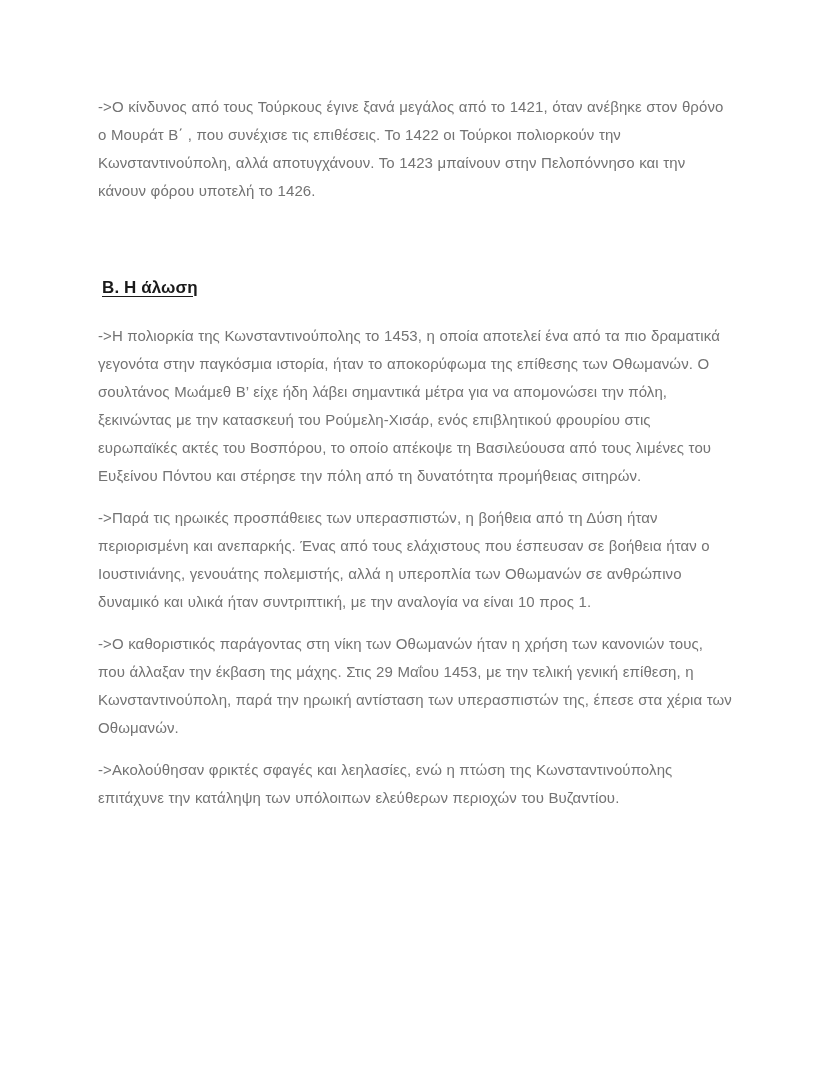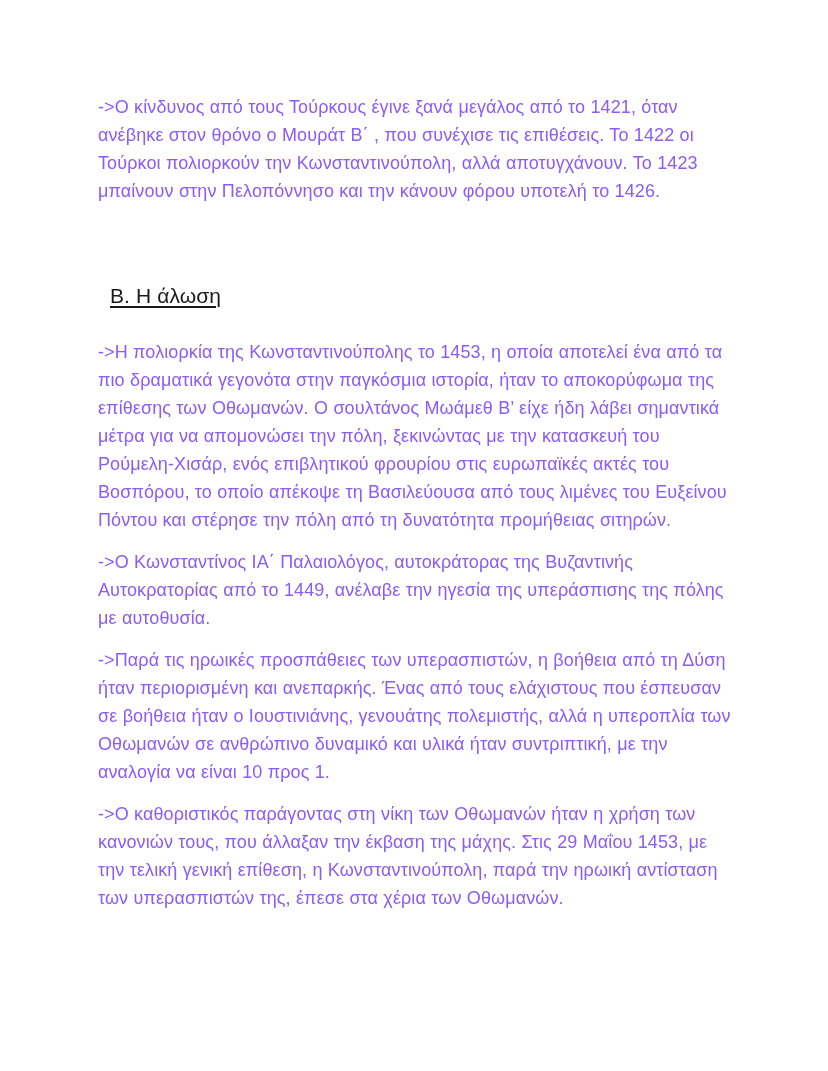--- a/index.html
+++ b/index.html
@@ -20,38 +20,38 @@
     overflow: hidden;
     box-sizing: border-box;
   }
   .content {
     position: absolute;
     left: 98px;
     top: 93px;
     width: 636px;
   }
   .para {
-    font-size: 18px;
+    font-size: 15px;
     line-height: 28px;
     letter-spacing: 0.1px;
     margin: 0 0 14px 0;
     text-align: left;
     word-spacing: 0.2px;
-    color: #8b5cf6;
+    color: #737373;
   }
   .para-lead {
     margin-bottom: 0;
   }
   .heading {
-    font-size: 21px;
+    font-size: 17px;
     line-height: 28px;
     letter-spacing: 0.1px;
-    margin: 12px;
+    margin: 4px;
     color: #1a1a1a;
-    font-weight: 400;
+    font-weight: 700;
     display: block;
   }
   .heading span.u {
     text-decoration: underline;
     text-underline-offset: 3px;
   }
   .gap-before-heading-b {
     height: 65px;
   }
   .gap-after-heading-b {
@@ -71,24 +71,24 @@
 
     <div class="gap-before-heading-b"></div>
 
     <div class="heading"><span class="u">Β. Η άλωση</span></div>
 
     <div class="gap-after-heading-b"></div>
 
     <p class="para">-&gt;Η πολιορκία της Κωνσταντινούπολης το 1453, η οποία αποτελεί ένα από τα πιο δραματικά γεγονότα στην παγκόσμια ιστορία, ήταν το αποκορύφωμα της επίθεσης των Οθωμανών. Ο σουλτάνος Μωάμεθ Β’ είχε ήδη λάβει σημαντικά μέτρα για να απομονώσει την πόλη, ξεκινώντας με την κατασκευή του Ρούμελη-Χισάρ, ενός επιβλητικού φρουρίου στις ευρωπαϊκές ακτές του Βοσπόρου, το οποίο απέκοψε τη Βασιλεύουσα από τους λιμένες του Ευξείνου Πόντου και στέρησε την πόλη από τη δυνατότητα προμήθειας σιτηρών.</p>
 
 
-    <p class="para">-&gt;Ο Κωνσταντίνος ΙΑ΄ Παλαιολόγος, αυτοκράτορας της Βυζαντινής Αυτοκρατορίας από το 1449, ανέλαβε την ηγεσία της υπεράσπισης της πόλης με αυτοθυσία.</p>
 
     <p class="para">-&gt;Παρά τις ηρωικές προσπάθειες των υπερασπιστών, η βοήθεια από τη Δύση ήταν περιορισμένη και ανεπαρκής. Ένας από τους ελάχιστους που έσπευσαν σε βοήθεια ήταν ο Ιουστινιάνης, γενουάτης πολεμιστής, αλλά η υπεροπλία των Οθωμανών σε ανθρώπινο δυναμικό και υλικά ήταν συντριπτική, με την αναλογία να είναι 10 προς 1.</p>
 
     <p class="para">-&gt;Ο καθοριστικός παράγοντας στη νίκη των Οθωμανών ήταν η χρήση των κανονιών τους, που άλλαξαν την έκβαση της μάχης. Στις 29 Μαΐου 1453, με την τελική γενική επίθεση, η Κωνσταντινούπολη, παρά την ηρωική αντίσταση των υπερασπιστών της, έπεσε στα χέρια των Οθωμανών.</p>
 
+    <p class="para">-&gt;Ακολούθησαν φρικτές σφαγές και λεηλασίες, ενώ η πτώση της Κωνσταντινούπολης επιτάχυνε την κατάληψη των υπόλοιπων ελεύθερων περιοχών του Βυζαντίου.</p>
 
 
     <div class="gap-before-heading-c"></div>
 
   </div>
 </div>
 
 </body></html>

